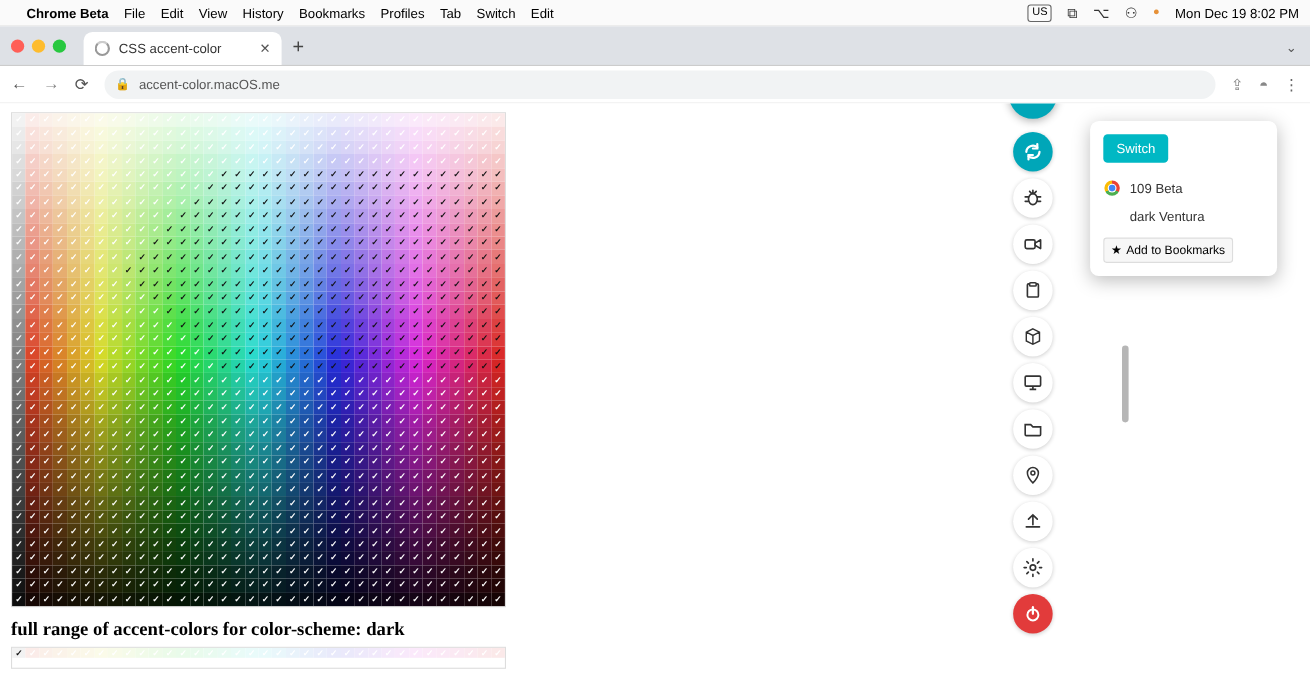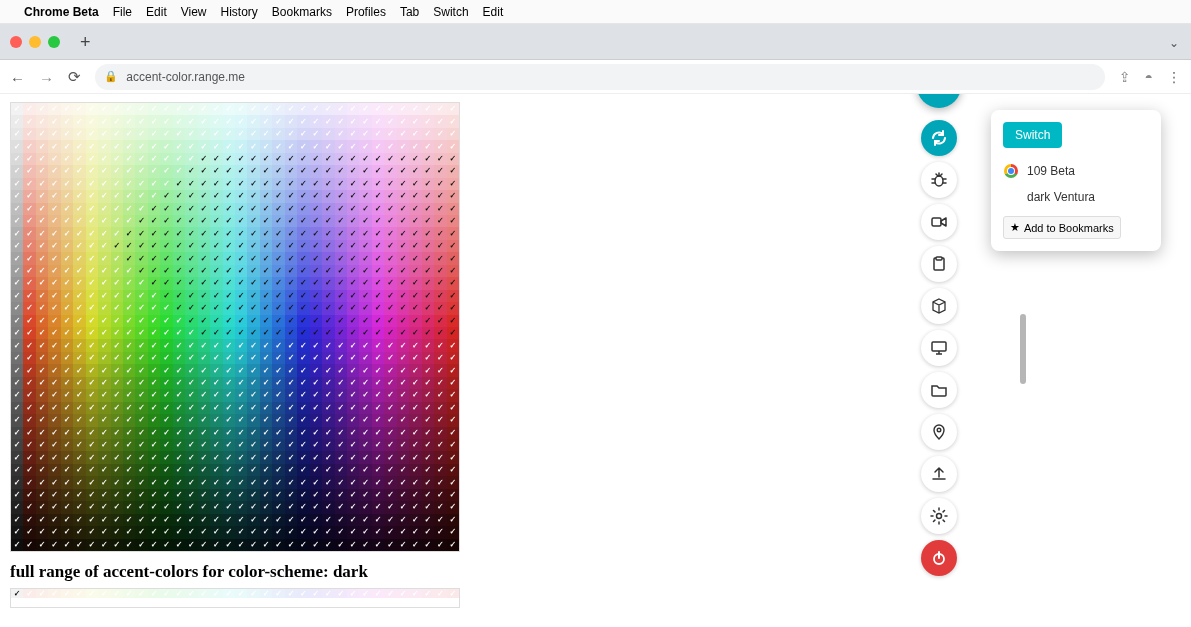--- a/index.html
+++ b/index.html
@@ -71,39 +71,52 @@
   <span class="appname">Chrome Beta</span>
   <span class="menuitem">File</span>
   <span class="menuitem">Edit</span>
   <span class="menuitem">View</span>
   <span class="menuitem">History</span>
   <span class="menuitem">Bookmarks</span>
   <span class="menuitem">Profiles</span>
   <span class="menuitem">Tab</span>
   <span class="menuitem">Switch</span>
   <span class="menuitem">Edit</span>
+  <div class="menubar-right">
+    <span class="box">US</span>
+    <span class="icon">⧉</span>
+    <span class="icon">⌥</span>
+    <span class="icon">⚇</span>
+    <span class="dot">●</span>
+    <span>Mon Dec 19  8:02 PM</span>
+  </div>
 </div>
 
 <div class="tabstrip">
   <div class="traffic">
     <div class="tl red"></div>
     <div class="tl yel"></div>
     <div class="tl grn"></div>
   </div>
+  <div class="tab">
+    <span class="favicon"></span>
+    <span>CSS accent-color</span>
+    <span class="close">✕</span>
+  </div>
   <span class="newtab">+</span>
   <span class="dropdown">⌄</span>
 </div>
 
 <div class="addrbar">
   <span class="navbtn active">←</span>
   <span class="navbtn">→</span>
   <span class="navbtn active">⟳</span>
   <div class="urlbox">
     <span class="lock">🔒</span>
-    <span>accent-color.range.me</span>
+    <span>accent-color.macOS.me</span>
   </div>
   <div class="addr-right">
     <span style="color:#888">⇪</span>
     <span style="color:#888">◓</span>
     <span>⋮</span>
   </div>
 </div>
 
 <div class="content">
   <div class="page">

